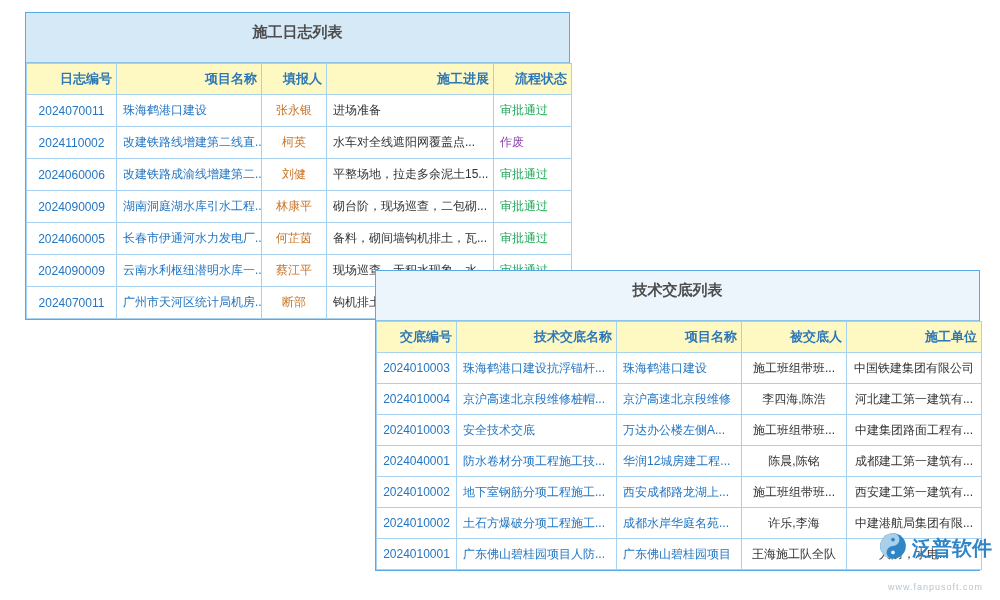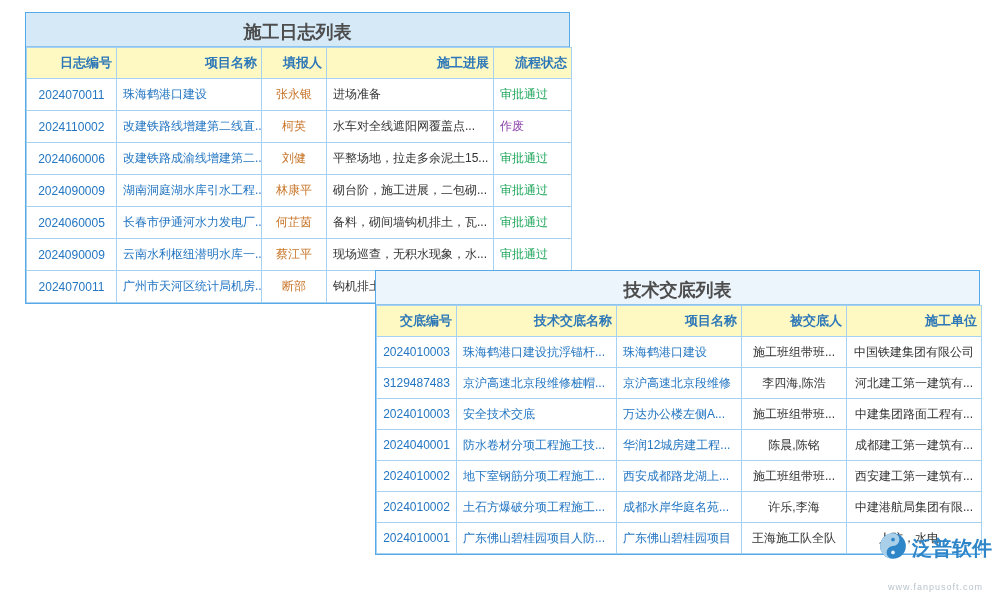--- a/index.html
+++ b/index.html
@@ -9,24 +9,24 @@
     background:#ffffff;
     font-family:"Liberation Sans", sans-serif;
     overflow:hidden;
   }
   .panel {
     position:absolute;
     background:#ffffff;
     border:1px solid #57aae7;
   }
   .panel-title {
-    height:34px;
+    height:50px;
     line-height:38px;
     text-align:center;
-    font-size:18px;
+    font-size:15px;
     font-weight:bold;
     color:#4d4d4d;
     border-bottom:1px solid #8cc4ee;
   }
   .panel-log   { left:25px;  top:12px;  width:545px; z-index:1; }
   .panel-log   .panel-title { background:#d5e9f7; }
   .panel-disc  { left:375px; top:270px; width:605px; z-index:2; }
   .panel-disc  .panel-title { background:#ecf5fb; }
   table { border-collapse:collapse; width:100%; table-layout:fixed; }
   th {
@@ -113,21 +113,21 @@
         <td class="c-id">2024060006</td>
         <td class="c-link">改建铁路成渝线增建第二...</td>
         <td class="c-filler">刘健</td>
         <td class="c-left">平整场地，拉走多余泥土15...</td>
         <td class="c-status approved">审批通过</td>
       </tr>
       <tr>
         <td class="c-id">2024090009</td>
         <td class="c-link">湖南洞庭湖水库引水工程...</td>
         <td class="c-filler">林康平</td>
-        <td class="c-left">砌台阶，施工进展，二包砌...</td>
+        <td class="c-left">砌台阶，现场巡查，二包砌...</td>
         <td class="c-status approved">审批通过</td>
       </tr>
       <tr>
         <td class="c-id">2024060005</td>
         <td class="c-link">长春市伊通河水力发电厂...</td>
         <td class="c-filler">何芷茵</td>
         <td class="c-left">备料，砌间墙钩机排土，瓦...</td>
         <td class="c-status approved">审批通过</td>
       </tr>
       <tr>
@@ -169,21 +169,21 @@
     </thead>
     <tbody>
       <tr>
         <td class="c-id">2024010003</td>
         <td class="c-link">珠海鹤港口建设抗浮锚杆...</td>
         <td class="c-link">珠海鹤港口建设</td>
         <td class="c-center">施工班组带班...</td>
         <td class="c-center">中国铁建集团有限公司</td>
       </tr>
       <tr>
-        <td class="c-id">3129487483</td>
+        <td class="c-id">2024010004</td>
         <td class="c-link">京沪高速北京段维修桩帽...</td>
         <td class="c-link">京沪高速北京段维修</td>
         <td class="c-center">李四海,陈浩</td>
         <td class="c-center">河北建工第一建筑有...</td>
       </tr>
       <tr>
         <td class="c-id">2024010003</td>
         <td class="c-link">安全技术交底</td>
         <td class="c-link">万达办公楼左侧A...</td>
         <td class="c-center">施工班组带班...</td>

